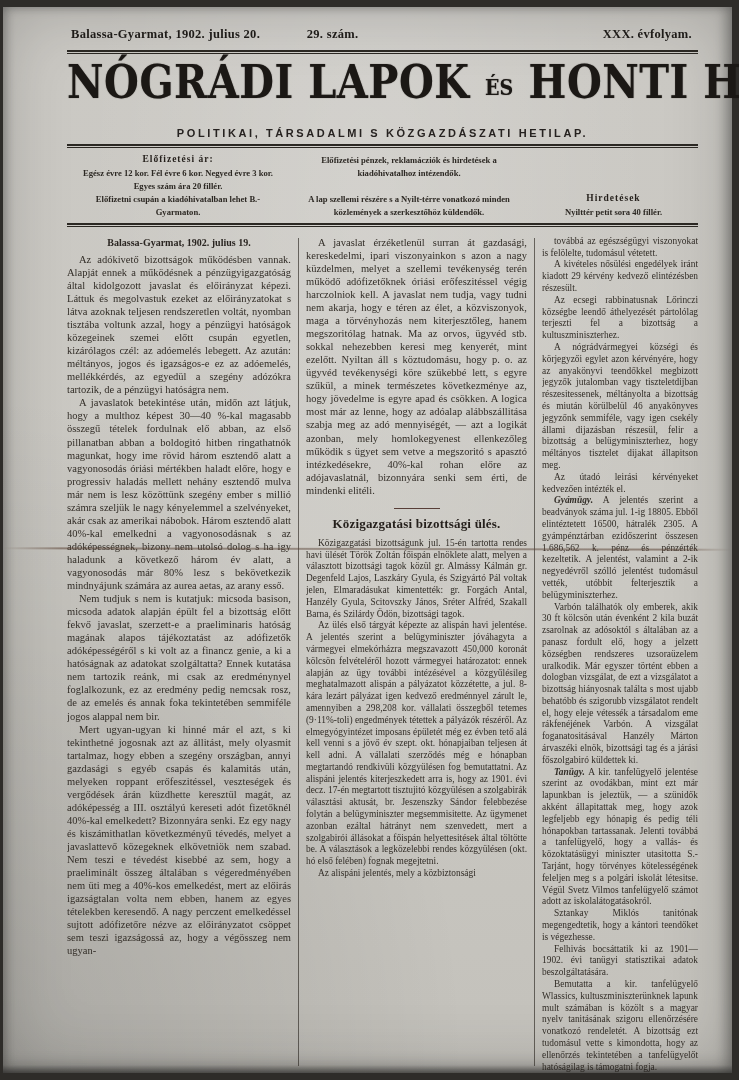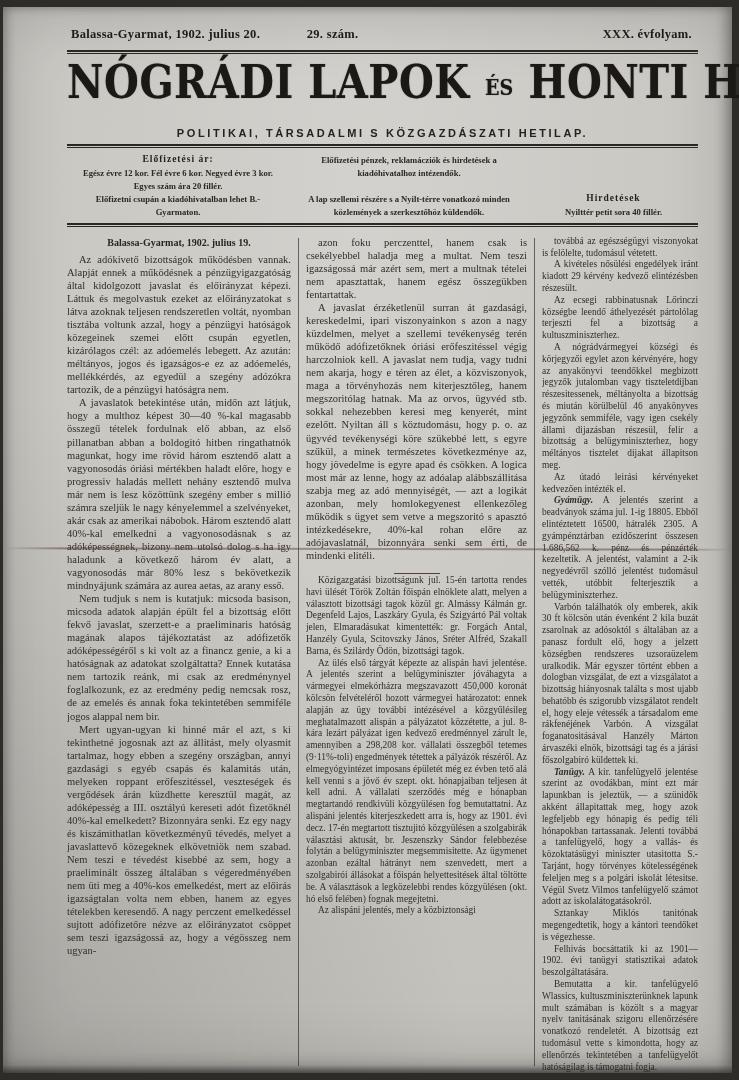--- a/index.html
+++ b/index.html
@@ -122,24 +122,24 @@
         <p>Az adókivető bizottságok működésben vannak. Alapját ennek a működésnek a pénzügyigazgatóság által kidolgozott javaslat és előirányzat képezi. Láttuk és megolvastuk ezeket az előirányzatokat s látva azoknak teljesen rendszeretlen voltát, nyomban tisztába voltunk azzal, hogy a pénzügyi hatóságok közegeinek szemei előtt csupán egyetlen, kizárólagos czél: az adóemelés lebegett. Az azután: méltányos, jogos és igazságos-e ez az adóemelés, mellékkérdés, az egyedül a szegény adózókra tartozik, de a pénzügyi hatóságra nem.</p>
         <p>A javaslatok betekintése után, midőn azt látjuk, hogy a multhoz képest 30—40 %-kal magasabb összegű tételek fordulnak elő abban, az első pillanatban abban a boldogitó hitben ringathatnók magunkat, hogy ime rövid három esztendő alatt a vagyonosodás óriási mértékben haladt előre, hogy e progressiv haladás mellett nehány esztendő mulva már nem is lesz közöttünk szegény ember s millió számra szeljük le nagy kényelemmel a szelvényeket, akár csak az amerikai nábobok. Három esztendő alatt 40%-kal emelkedni a vagyonosodásnak s az adóképességnek, bizony nem utolsó dolog s ha igy haladunk a következő három év alatt, a vagyonosodás már 80% lesz s bekövetkezik mindnyájunk számára az aurea aetas, az arany esső.</p>
         <p>Nem tudjuk s nem is kutatjuk: micsoda basison, micsoda adatok alapján épült fel a bizottság előtt fekvő javaslat, szerzett-e a praeliminaris hatóság magának alapos tájékoztatást az adófizetők adóképességéről s ki volt az a financz genie, a ki a hatóságnak az adatokat szolgáltatta? Ennek kutatása nem tartozik reánk, mi csak az eredménynyel foglalkozunk, ez az eredmény pedig nemcsak rosz, de az emelés és annak foka tekintetében semmiféle jogos alappal nem bir.</p>
         <p>Mert ugyan-ugyan ki hinné már el azt, s ki tekinthetné jogosnak azt az állitást, mely olyasmit tartalmaz, hogy ebben a szegény országban, annyi gazdasági s egyéb csapás és kalamitás után, melyeken roppant erőfeszitéssel, veszteségek és vergődések árán küzdhette keresztül magát, az adóképesség a III. osztályú kereseti adót fizetőknél 40%-kal emelkedett? Bizonnyára senki. Ez egy nagy és kiszámithatlan következményű tévedés, melyet a javaslattevő közegeknek elkövetniök nem szabad. Nem teszi e tévedést kisebbé az sem, hogy a praeliminált összeg általában s végeredményében nem üti meg a 40%-kos emelkedést, mert az előirás igazságtalan volta nem ebben, hanem az egyes tételekben keresendő. A nagy perczent emelkedéssel sujtott adófizetőre nézve az előirányzatot csöppet sem teszi igazságossá az, hogy a végösszeg nem ugyan-</p>
       </div>
 
       <div class="col-sep"></div>
 
       <div class="col col-2">
         <div class="t-lg">
-          <p>azon foku perczenttel, hanem csak is csekélyebbel haladja meg a multat. Nem teszi igazságossá már azért sem, mert a multnak tételei nem apasztattak, hanem egész összegükben fentartattak.</p>
           <p>A javaslat érzéketlenül surran át gazdasági, kereskedelmi, ipari viszonyainkon s azon a nagy küzdelmen, melyet a szellemi tevékenység terén működő adófizetőknek óriási erőfeszitéssel végig harczolniok kell. A javaslat nem tudja, vagy tudni nem akarja, hogy e téren az élet, a közviszonyok, maga a törvényhozás nem kiterjesztőleg, hanem megszoritólag hatnak. Ma az orvos, ügyvéd stb. sokkal nehezebben keresi meg kenyerét, mint ezelőtt. Nyiltan áll s köztudomásu, hogy p. o. az ügyvéd tevékenységi köre szükebbé lett, s egyre szűkül, a minek természetes következménye az, hogy jövedelme is egyre apad és csökken. A logica most már az lenne, hogy az adóalap alábbszállitása szabja meg az adó mennyiségét, — azt a logikát azonban, mely homlokegyenest ellenkezőleg működik s ügyet sem vetve a megszoritó s apasztó intézkedésekre, 40%-kal rohan előre az adójavaslatnál, bizonnyára senki sem érti, de mindenki elitéli.</p>
         </div>
         <div class="short-rule"></div>
+        <div class="article-head">Közigazgatási bizottsági ülés.</div>
         <div class="t-sm">
           <p>Közigazgatási bizottságunk jul. 15-én tartotta rendes havi ülését Török Zoltán főispán elnöklete alatt, melyen a választott bizottsági tagok közül gr. Almássy Kálmán gr. Degenfeld Lajos, Laszkáry Gyula, és Szigyártó Pál voltak jelen, Elmaradásukat kimentették: gr. Forgách Antal, Hanzély Gyula, Scitovszky János, Sréter Alfréd, Szakall Barna, és Szilárdy Ödön, bizottsági tagok.</p>
           <p>Az ülés első tárgyát képezte az alispán havi jelentése. A jelentés szerint a belügyminiszter jóváhagyta a vármegyei elmekórházra megszavazott 450,000 koronát kölcsön felvételéről hozott vármegyei határozatot: ennek alapján az ügy további intézésével a közgyűlésileg meghatalmazott alispán a pályázatot közzétette, a jul. 8-kára lezárt pályázat igen kedvező eredménnyel zárult le, amennyiben a 298,208 kor. vállalati összegből tetemes (9·11%-toli) engedmények tétettek a pályázók részéről. Az elmegyógyintézet imposans épületét még ez évben tető alá kell venni s a jövő év szept. okt. hónapjaiban teljesen át kell adni. A vállalati szerződés még e hónapban megtartandó rendkivüli közgyülésen fog bemutattatni. Az alispáni jelentés kiterjeszkedett arra is, hogy az 1901. évi decz. 17-én megtartott tisztujitó közgyülésen a szolgabirák választási aktusát, br. Jeszenszky Sándor felebbezése folytán a belügyminiszter megsemmisitette. Az ügymenet azonban ezáltal hátrányt nem szenvedett, mert a szolgabirói állásokat a főispán helyettesitések által töltötte be. A választások a legközelebbi rendes közgyülésen (okt. hó első felében) fognak megejtetni.</p>
           <p>Az alispáni jelentés, mely a közbiztonsági</p>
         </div>
       </div>
 
       <div class="col-sep"></div>
 
       <div class="col col-3 t-sm">

